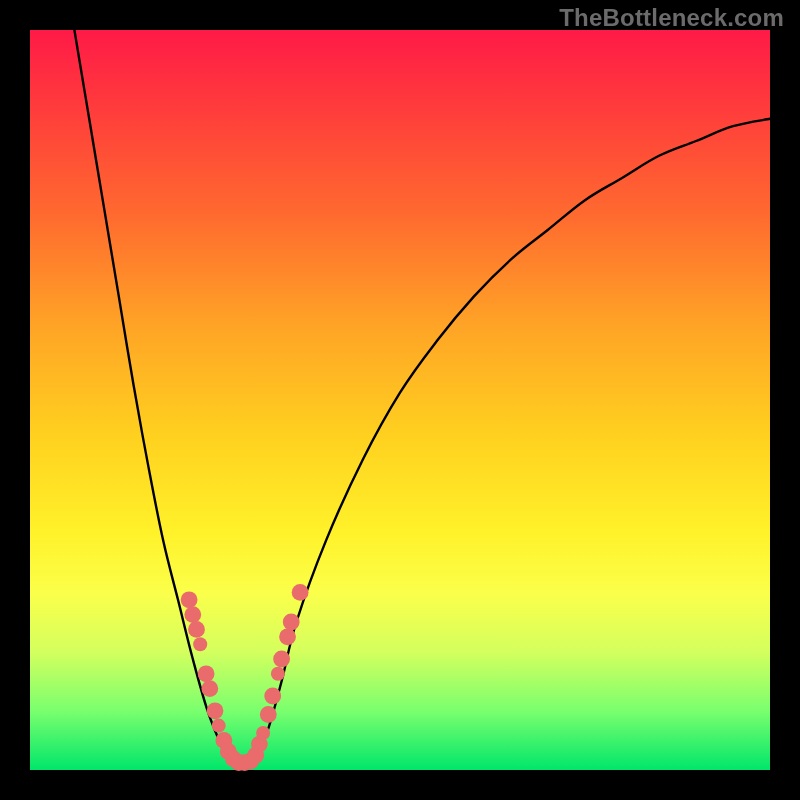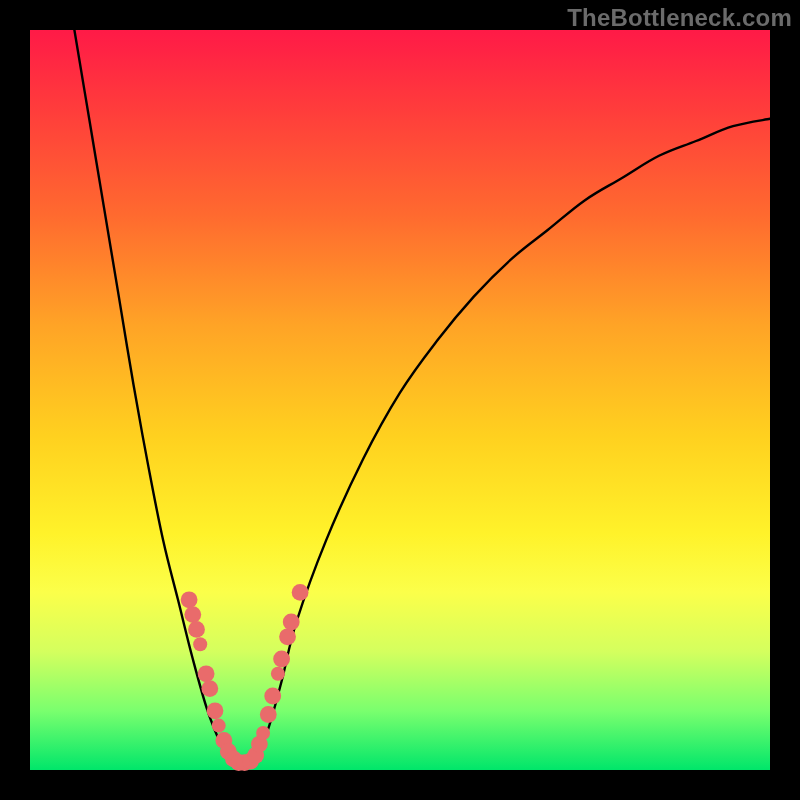--- a/index.html
+++ b/index.html
@@ -30,21 +30,21 @@
       #ffd11f 55%,
       #fff22a 68%,
       #fbff4a 76%,
       #d4ff5e 84%,
       #7aff6e 92%,
       #00e66a 100%);
   }
   .watermark {
     position: absolute;
     top: 4px;
-    right: 8px;
+    right: 16px;
     font-family: Arial, Helvetica, sans-serif;
     font-size: 24px;
     font-weight: 600;
     color: #6b6b6b;
     letter-spacing: 0.2px;
     user-select: none;
   }
   svg.curves {
     position: absolute;
     left: 0;

